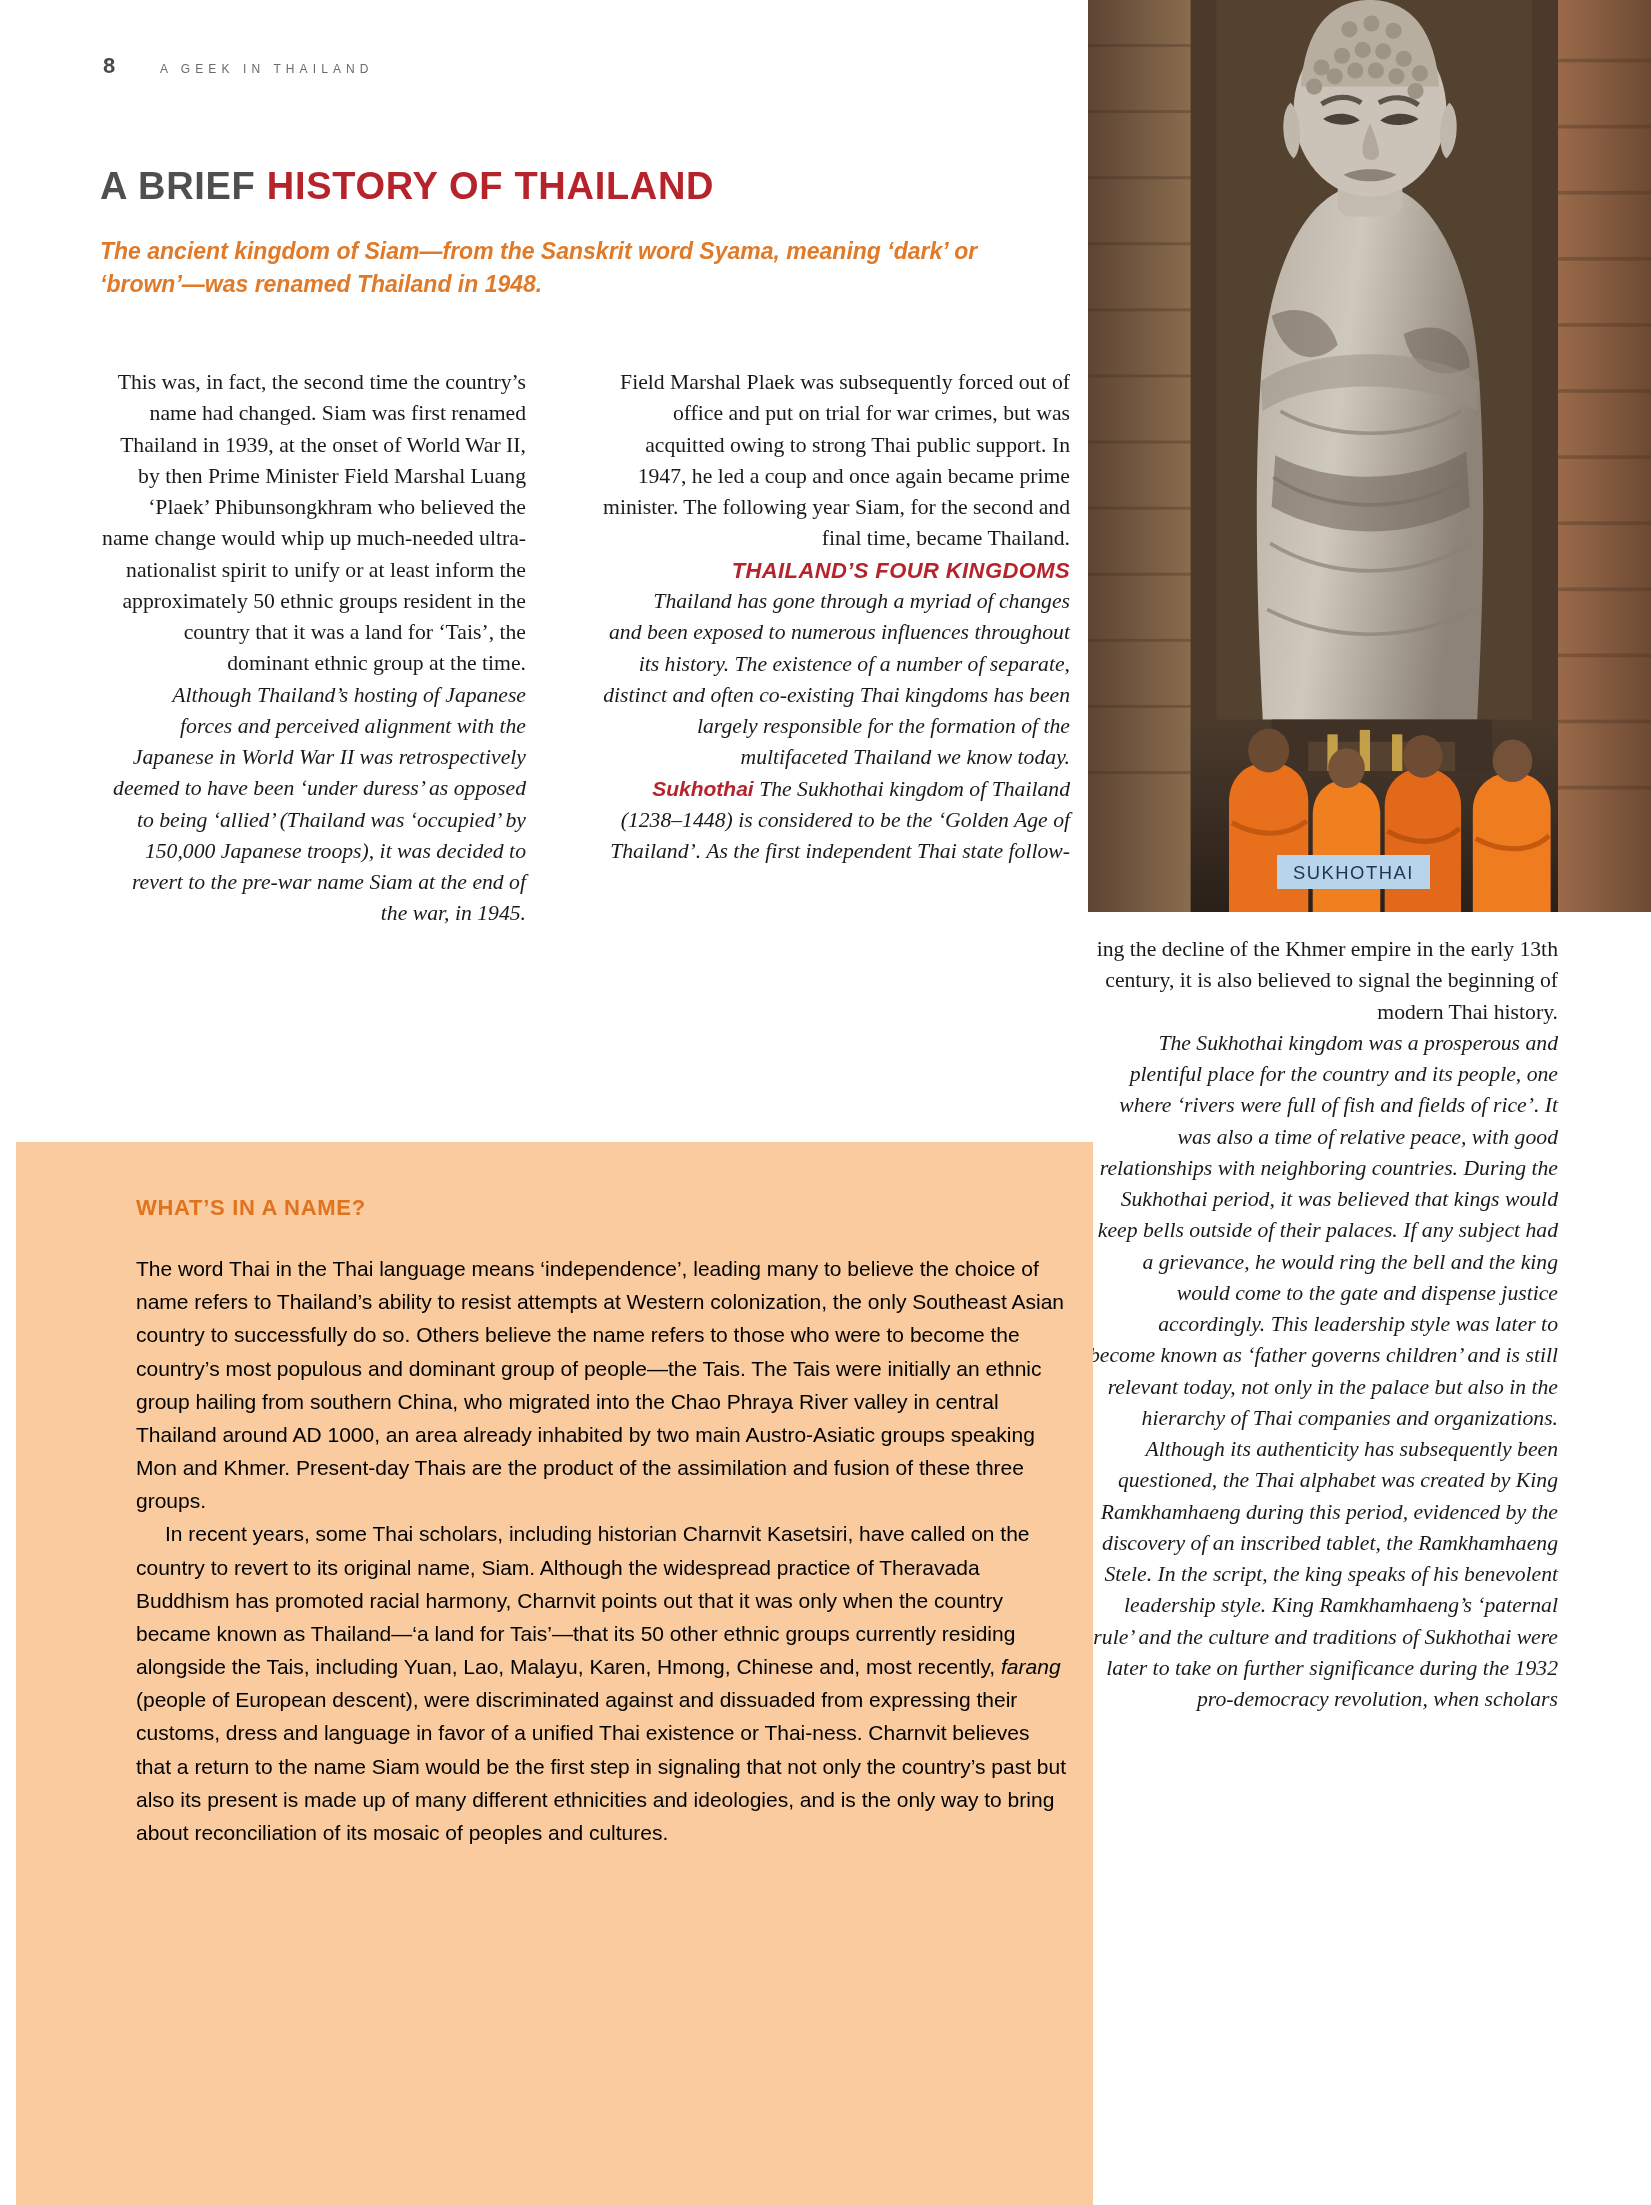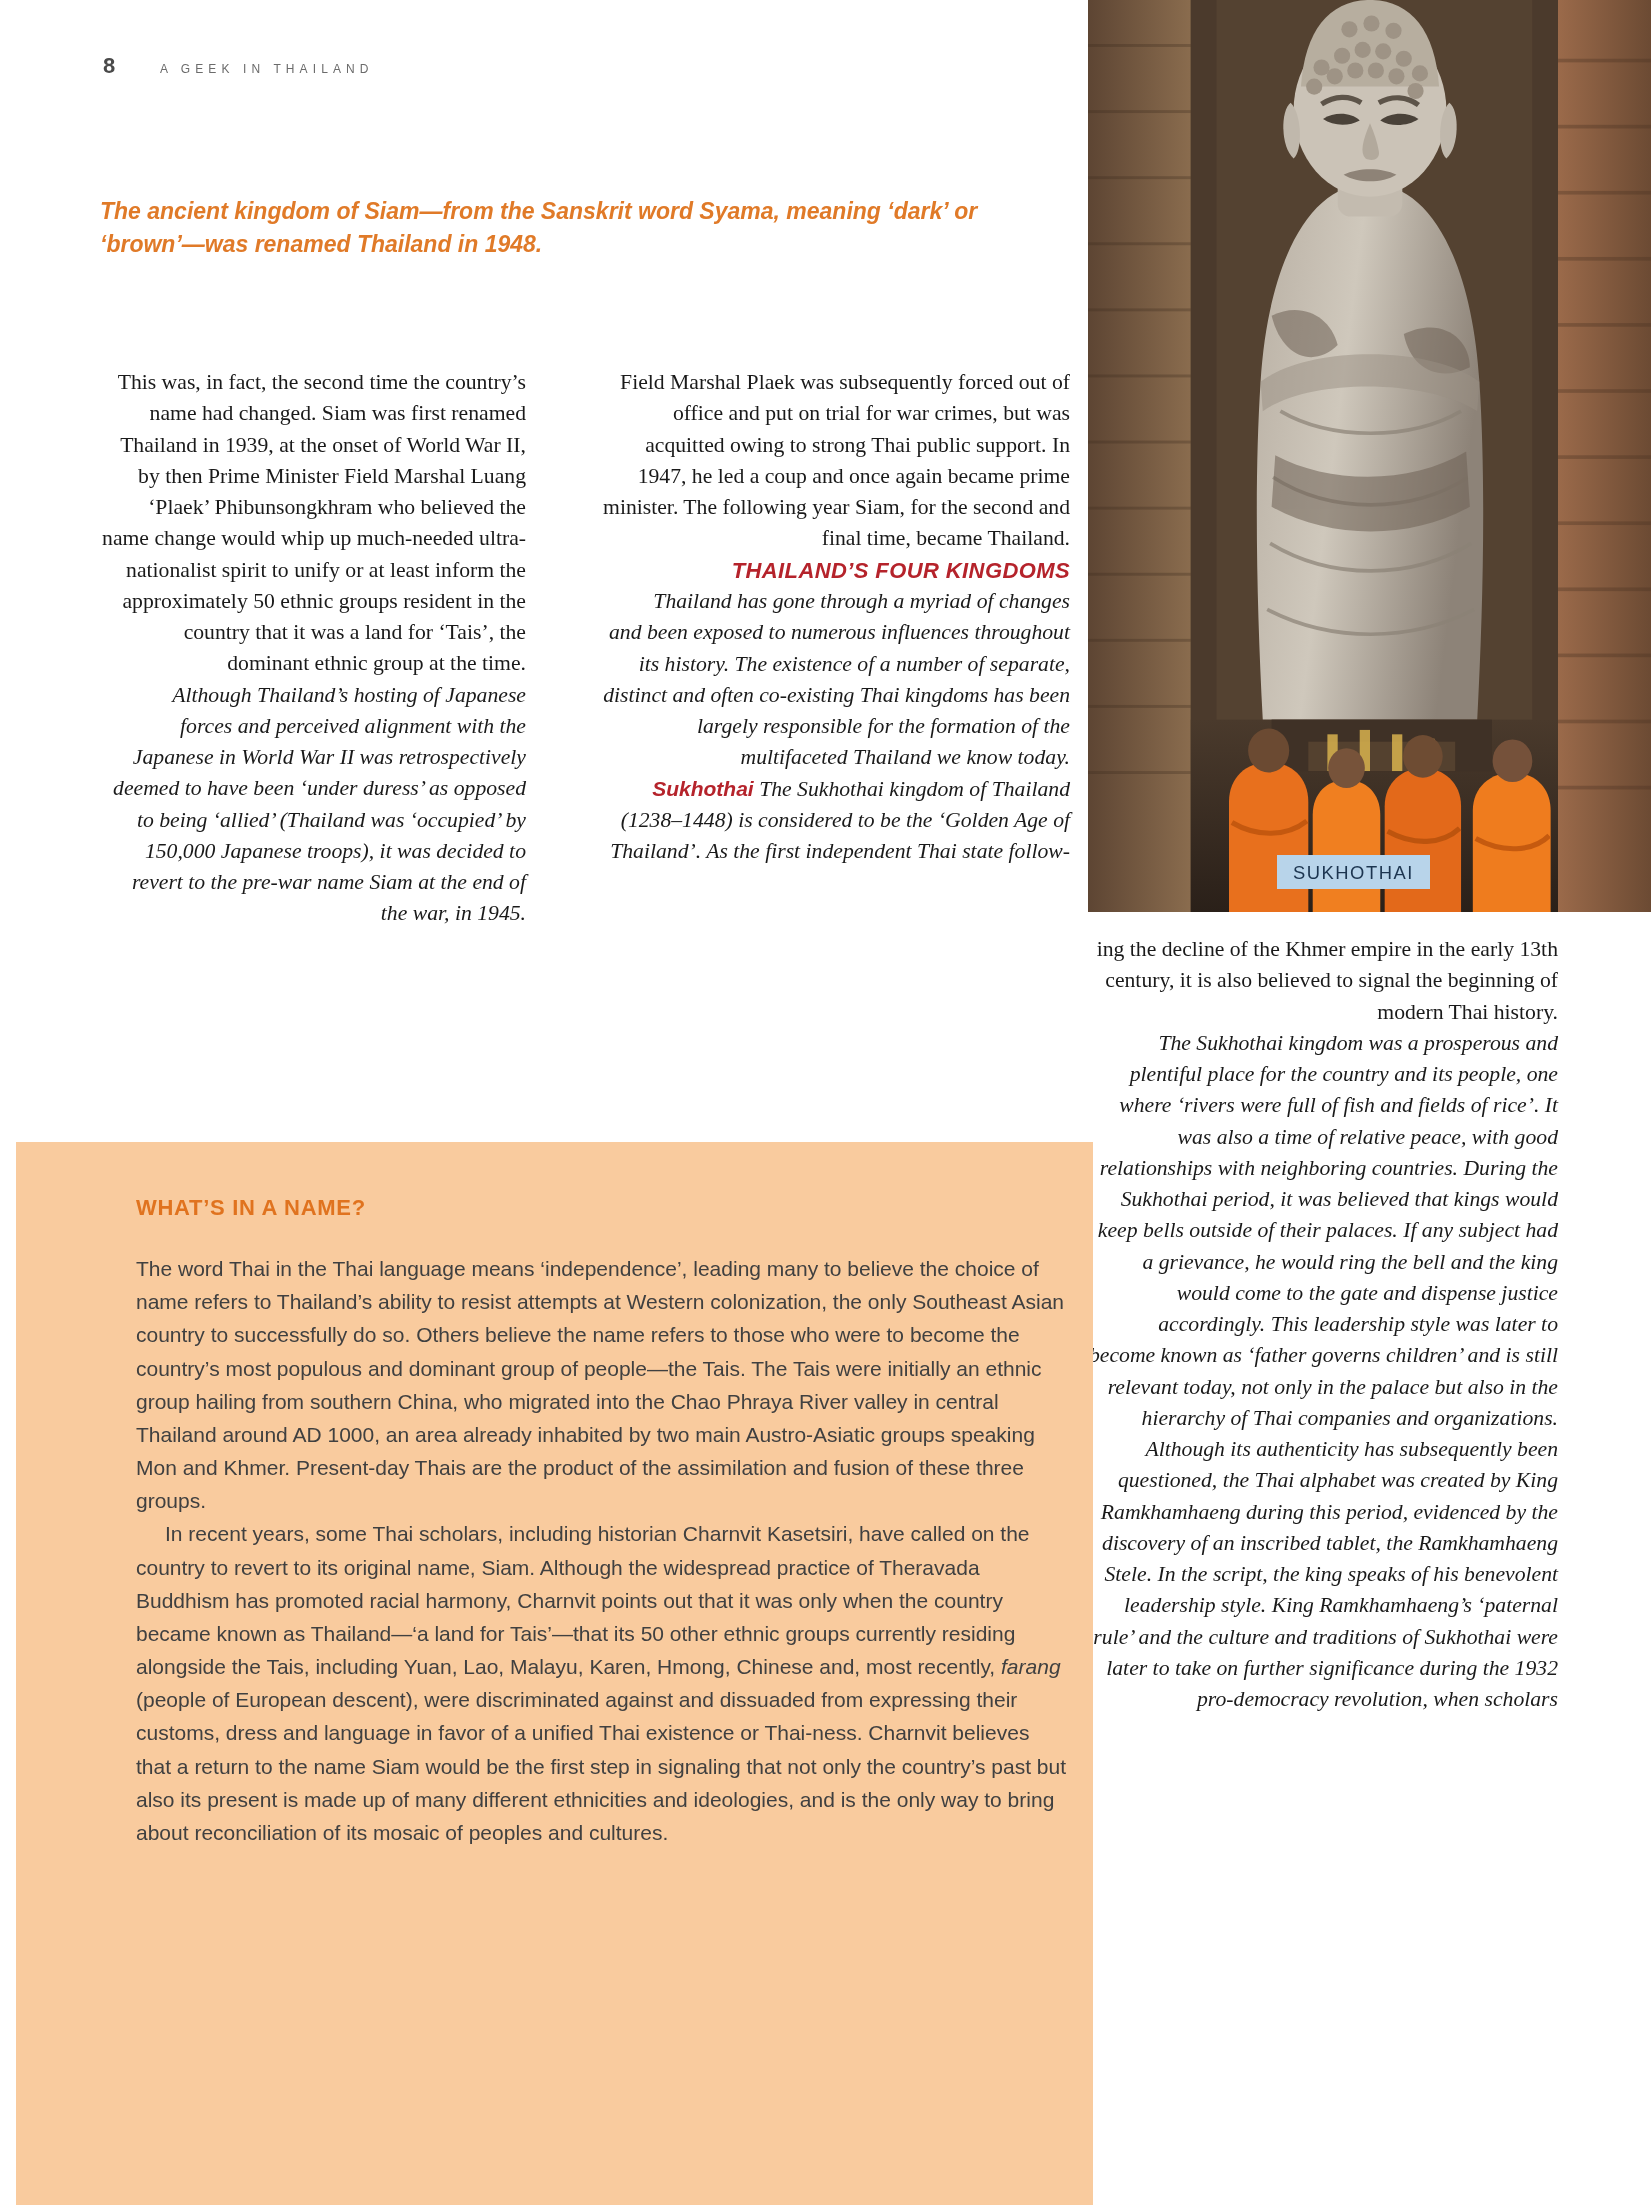--- a/index.html
+++ b/index.html
@@ -142,36 +142,39 @@
     font-weight: bold;
     font-size: 22px;
     letter-spacing: 0.7px;
     color: #e0731f;
     margin: 0 0 31px 0;
   }
   .sidebar-text {
     font-family: "Liberation Sans", sans-serif;
     font-size: 21px;
     line-height: 1.58;
-    color: #404040;
+    color: #000000;
     margin: 0;
     width: 932px;
   }
   .sidebar-text + .sidebar-text { text-indent: 29px; margin-top: 0; }
   .sidebar-text i { font-style: italic; }
 </style>
 </head>
 <body>
 
 <div class="page-header">
   <span class="folio">8</span>
   <span class="running-head">A GEEK IN THAILAND</span>
 </div>
 
 <div class="title-block">
+  <h1 class="main-title">
+    <span class="t-grey">A BRIEF </span><span class="t-red">HISTORY OF THAILAND</span>
+  </h1>
   <p class="standfirst">The ancient kingdom of Siam—from the Sanskrit word Syama, meaning ‘dark’ or ‘brown’—was renamed Thailand in 1948.</p>
 </div>
 
 <div class="col" id="col-left">
   <p>This was, in fact, the second time the country’s name had changed. Siam was first renamed Thailand in 1939, at the onset of World War II, by then Prime Minister Field Marshal Luang ‘Plaek’ Phibunsongkhram who believed the name change would whip up much-needed ultra-nationalist spirit to unify or at least inform the approximately 50 ethnic groups resident in the country that it was a land for ‘Tais’, the dominant ethnic group at the time.</p>
   <p>Although Thailand’s hosting of Japanese forces and perceived alignment with the Japanese in World War II was retrospectively deemed to have been ‘under duress’ as opposed to being ‘allied’ (Thailand was ‘occupied’ by 150,000 Japanese troops), it was decided to revert to the pre-war name Siam at the end of the war, in 1945.</p>
 </div>
 
 <div class="col" id="col-mid">
   <p style="text-indent:25px">Field Marshal Plaek was subsequently forced out of office and put on trial for war crimes, but was acquitted owing to strong Thai public support. In 1947, he led a coup and once again became prime minister. The following year Siam, for the second and final time, became Thailand.</p>

